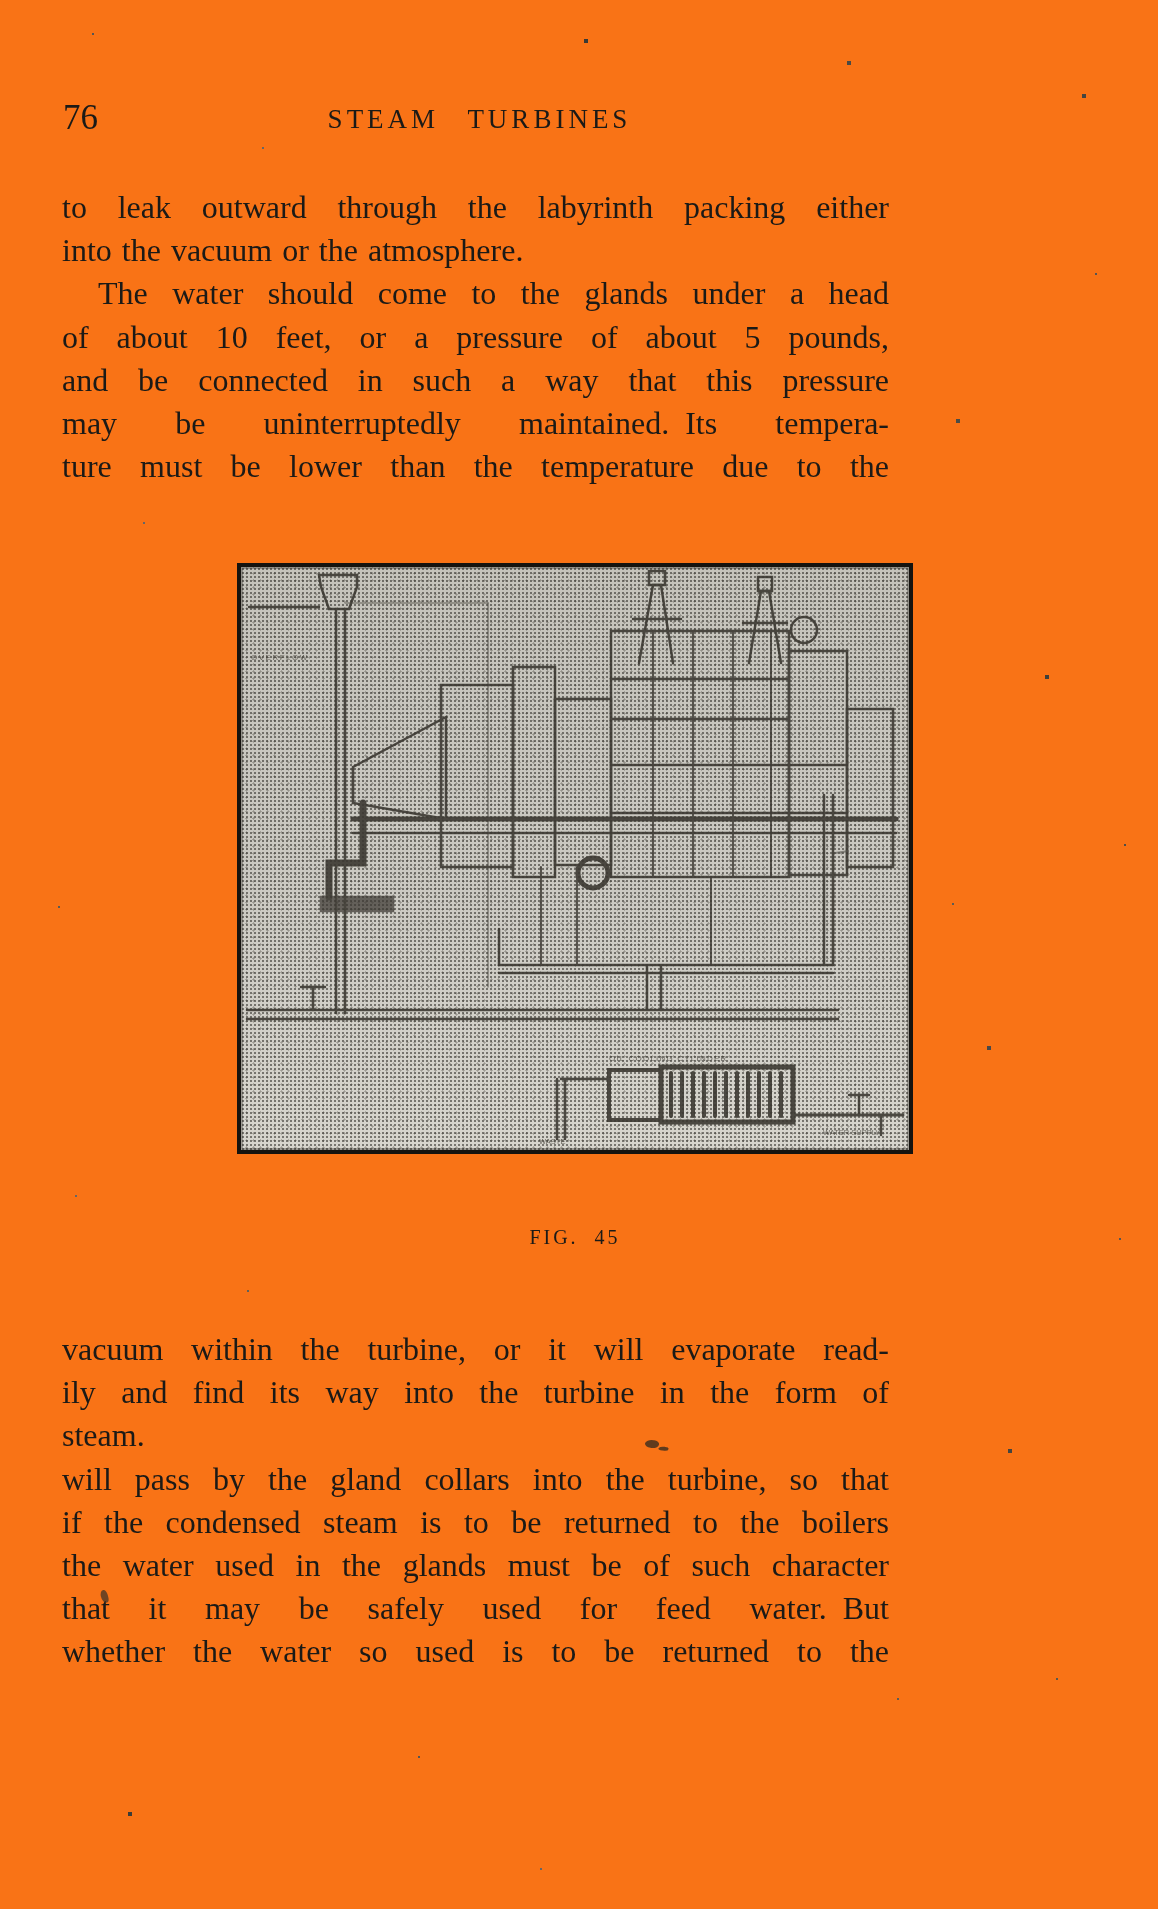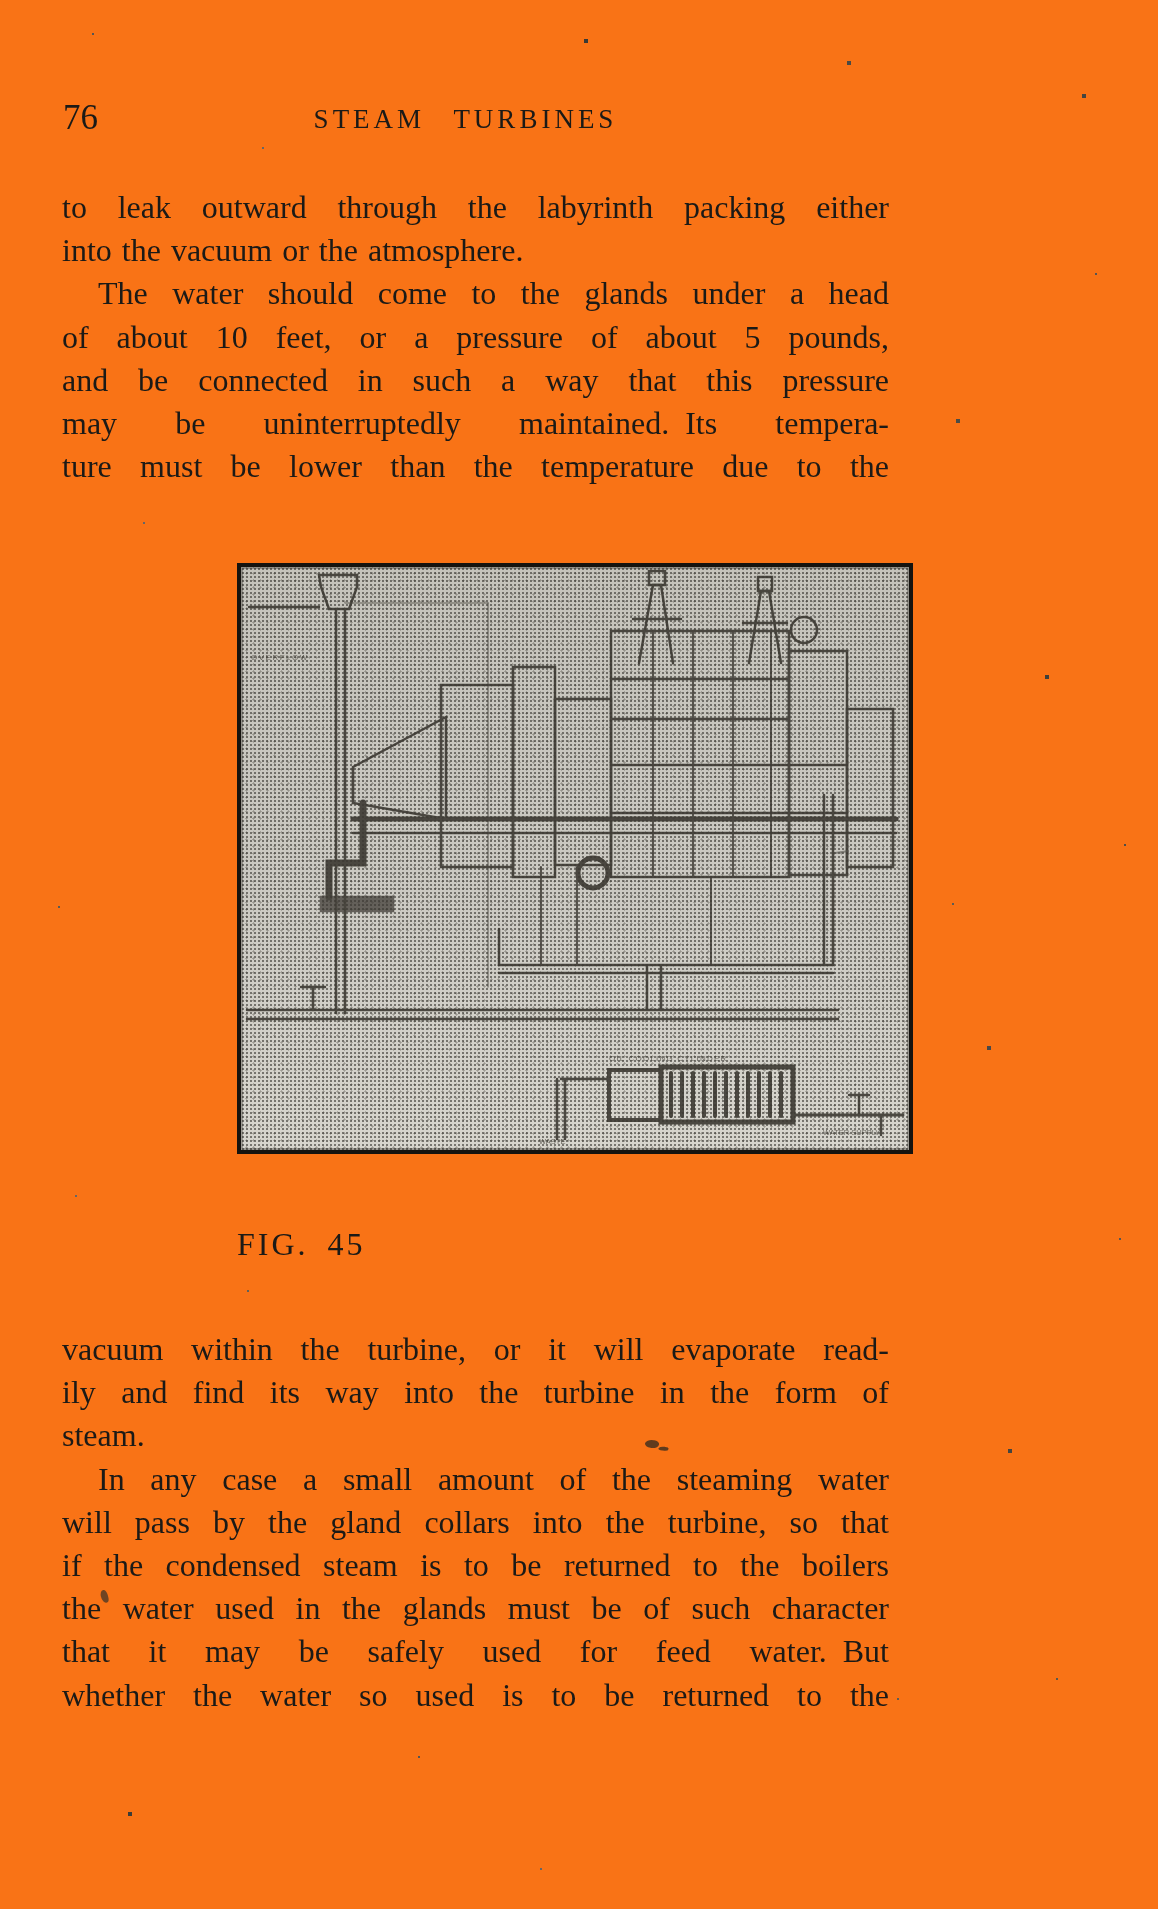--- a/index.html
+++ b/index.html
@@ -4,21 +4,21 @@
 <style>
   html,body { margin:0; padding:0; background:#e9e9e7; }
   .page {
     position:relative; width:1158px; height:1909px;
     background:#f97316; overflow:hidden;
     font-family:"Liberation Serif","DejaVu Serif",serif;
     color:#1b1a17;
   }
   .pagenum { position:absolute; left:63px; top:98px; font-size:35px; }
   .running-header {
-    position:absolute; left:52px; top:104px; width:827px;
+    position:absolute; left:66px; top:104px; width:827px;
     text-align:center; font-size:27px; letter-spacing:4px; word-spacing:18px;
   }
   .textblock { position:absolute; left:62px; width:827px; font-size:32px; line-height:43.2px; word-spacing:2px; }
   .tb1 { top:170px;margin-top:16px; }
   .tb2 { top:1328px; }
   .jline { text-align:justify; text-align-last:justify; }
   .lline { text-align:left;font-family:Liberation Serif, serif; }
   .indent { text-indent:36px; }
 
   .figure {
@@ -30,21 +30,21 @@
       radial-gradient(circle, rgba(25,23,18,0.50) 0.9px, transparent 1.2px),
       radial-gradient(circle, rgba(40,38,30,0.32) 0.9px, transparent 1.3px),
       linear-gradient(180deg,#c5c3bb 0%, #cbc9c2 55%, #d7d5cd 100%);
     background-size:4px 4px, 7px 7px, 100% 100%;
     background-position:0 0, 2px 3px, 0 0;
   }
   .figure svg { position:absolute; left:0; top:0; width:100%; height:100%; }
 
   .caption {
     position:absolute; left:237px; top:1226px; width:676px;
-    text-align:left; font-size:32px; letter-spacing:3px; word-spacing:8px;
+    text-align:center; font-size:20px; letter-spacing:3px; word-spacing:8px;
   }
 
   .specks {
     position:absolute; left:0; top:0; width:2px; height:2px;
     background:transparent; pointer-events:none;
     box-shadow:
       585px 40px 0 1px #3a3a36, 848px 62px 0 1px #4a4a45, 92px 33px 0 0 #555,
       1083px 95px 0 1px #44443f, 1095px 273px 0 0 #555, 957px 420px 0 1px #4c4c46,
       1046px 676px 0 1px #3f3f3a, 143px 522px 0 0 #666, 58px 906px 0 0 #5a5a55,
       988px 1047px 0 1px #48484a, 1119px 1238px 0 0 #555, 247px 1290px 0 0 #606058,
@@ -182,21 +182,20 @@
       </g>
     </svg>
   </div>
 
   <div class="caption">FIG. 45</div>
 
   <div class="textblock tb2">
     <div class="jline">vacuum within the turbine, or it will evaporate read-</div>
     <div class="jline">ily and find its way into the turbine in the form of</div>
     <div class="lline">steam.</div>
-    <div class="jline indent">In any case a small amount of the steaming water</div>
     <div class="jline">will pass by the gland collars into the turbine, so that</div>
     <div class="jline">if the condensed steam is to be returned to the boilers</div>
     <div class="jline">the water used in the glands must be of such character</div>
     <div class="jline">that it may be safely used for feed water. But</div>
     <div class="jline">whether the water so used is to be returned to the</div>
   </div>
 
   <div class="specks"></div>
   <div class="mark-dash"></div>
   <div class="smudge-a"></div>

